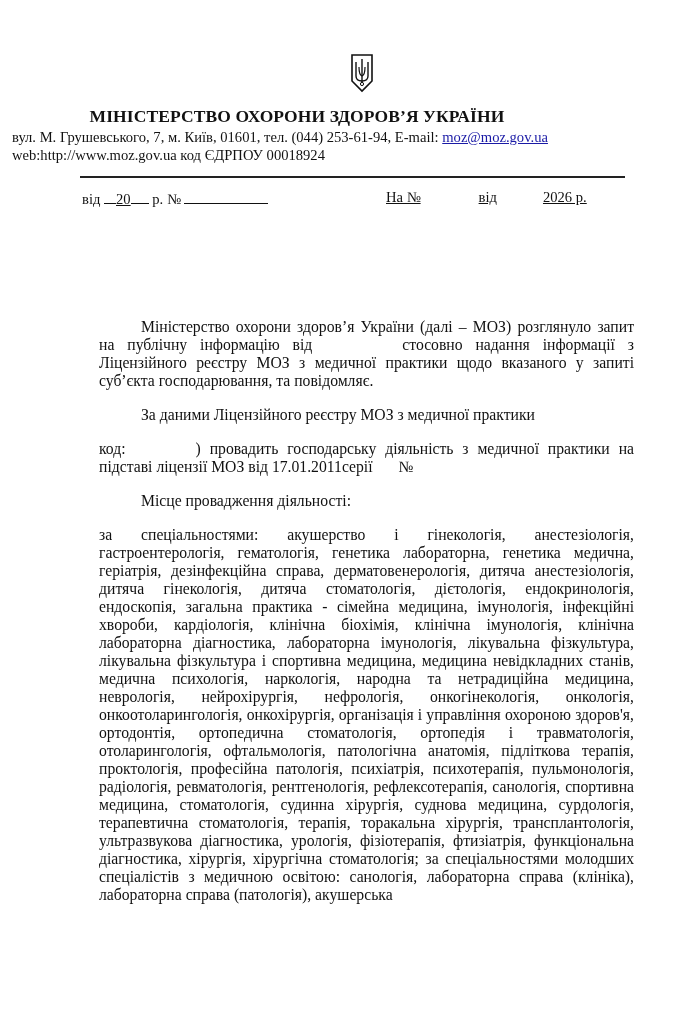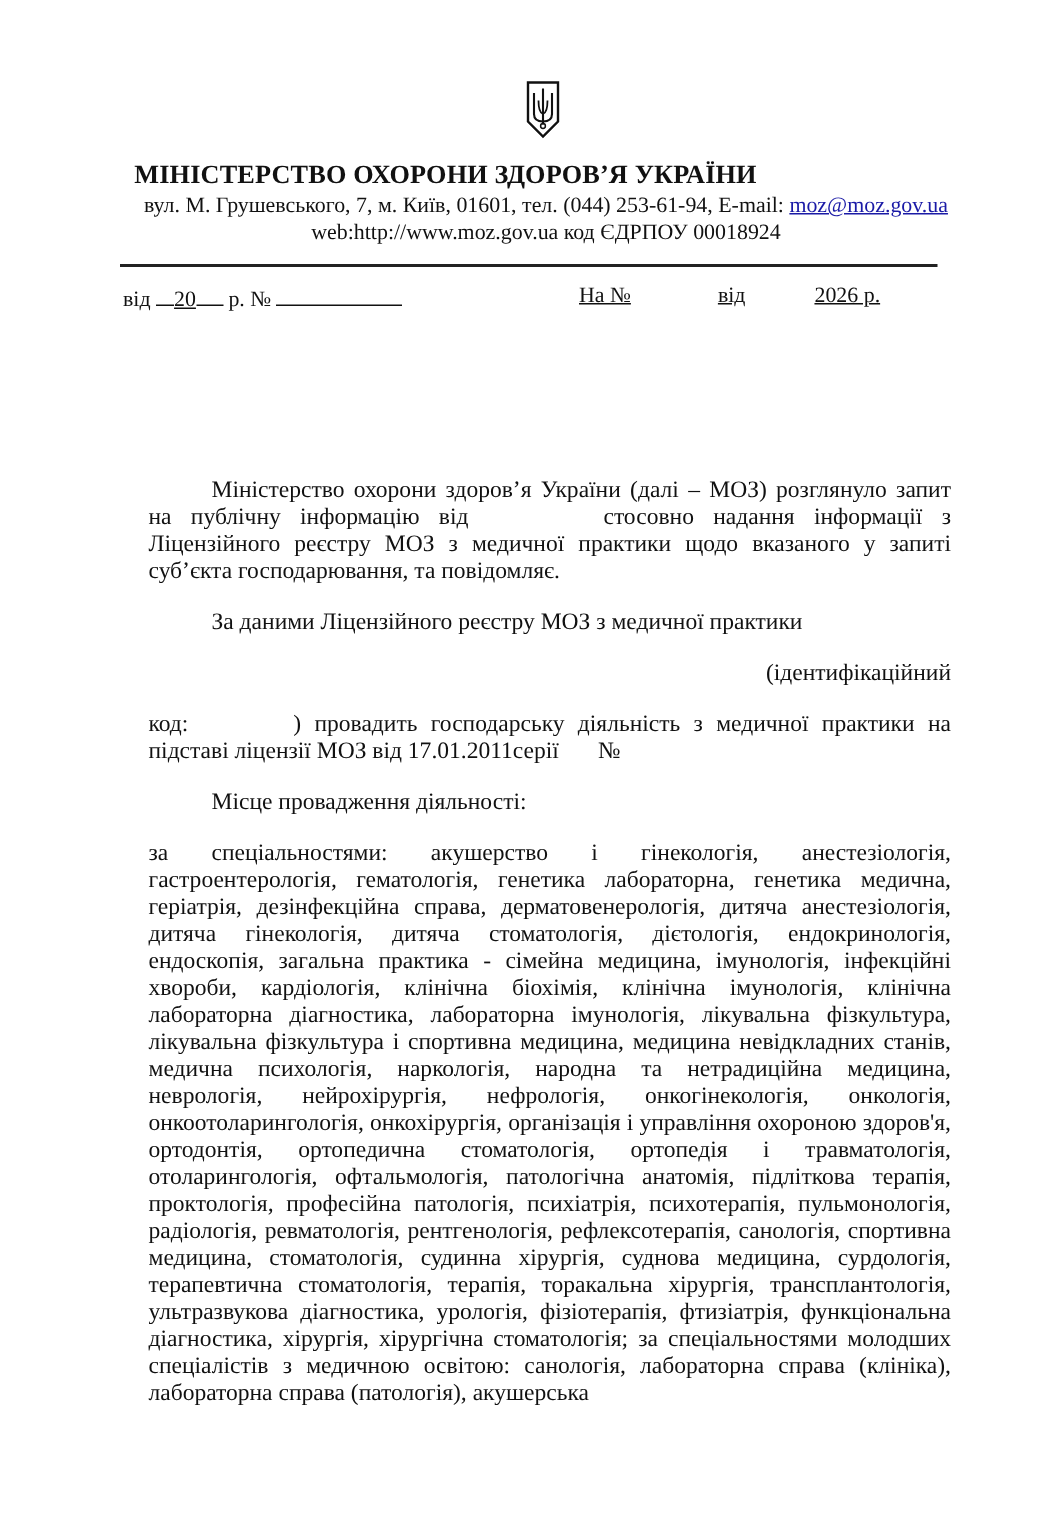--- a/index.html
+++ b/index.html
@@ -32,23 +32,22 @@
       font-size: 17.5px;
       letter-spacing: 0.1px;
       padding-left: 30px;
       box-sizing: border-box;
     }
     .address {
       position: absolute;
       left: 0;
       width: 700px;
       top: 128px;
-      text-align: center;
       font-size: 14.6px;
-      padding-left: 28px;
+      padding-left: 12px;
       box-sizing: border-box;
       line-height: 18px;
     }
     .address a {
       color: #1a1aa6;
       text-decoration: underline;
     }
     .divider {
       position: absolute;
       left: 80px;
@@ -127,23 +126,20 @@
   <span>На №</span><span style="display:inline-block;width:58px;">&nbsp;</span><span>від</span><span style="display:inline-block;width:46px;">&nbsp;</span><span>2026 р.</span>
 </div>
 
 <div class="doc-body">
   <p class="indent">
     <span>Міністерство охорони здоров’я України (далі – МОЗ) розглянуло  запит на публічну інформацію від</span><span class="gap" style="width:90px;"></span><span>стосовно надання інформації з Ліцензійного реєстру МОЗ з медичної практики щодо вказаного у запиті суб’єкта господарювання, та повідомляє.</span>
   </p>
   <p class="indent">
     <span>За даними Ліцензійного реєстру МОЗ з медичної практики</span>
   </p>
-  <p class="right-line">
-    <span>(ідентифікаційний</span>
-  </p>
   <p>
     <span>код:</span><span class="gap" style="width:70px;"></span><span>) провадить господарську діяльність з медичної практики на підставі ліцензії МОЗ від 17.01.2011серії</span><span class="gap" style="width:26px;"></span><span>№</span>
   </p>
   <p class="indent">
     <span>Місце провадження діяльності:</span>
   </p>
   <p>
     <span>за спеціальностями: акушерство і гінекологія, анестезіологія, гастроентерологія, гематологія, генетика лабораторна, генетика медична, геріатрія, дезінфекційна справа, дерматовенерологія, дитяча анестезіологія, дитяча гінекологія, дитяча стоматологія, дієтологія, ендокринологія, ендоскопія, загальна практика - сімейна медицина, імунологія, інфекційні хвороби, кардіологія, клінічна біохімія, клінічна імунологія, клінічна лабораторна діагностика, лабораторна імунологія, лікувальна фізкультура, лікувальна фізкультура і спортивна медицина, медицина невідкладних станів, медична психологія, наркологія, народна та нетрадиційна медицина, неврологія, нейрохірургія, нефрологія, онкогінекологія, онкологія, онкоотоларингологія, онкохірургія, організація і управління охороною здоров'я, ортодонтія, ортопедична стоматологія, ортопедія і травматологія, отоларингологія, офтальмологія, патологічна анатомія, підліткова терапія, проктологія, професійна патологія, психіатрія, психотерапія, пульмонологія, радіологія, ревматологія, рентгенологія, рефлексотерапія, санологія, спортивна медицина, стоматологія, судинна хірургія, суднова медицина, сурдологія, терапевтична стоматологія, терапія, торакальна хірургія, трансплантологія, ультразвукова діагностика, урологія, фізіотерапія, фтизіатрія, функціональна діагностика, хірургія, хірургічна стоматологія; за спеціальностями молодших спеціалістів з медичною освітою: санологія, лабораторна справа (клініка), лабораторна справа (патологія), акушерська</span>
   </p>
 </div>

